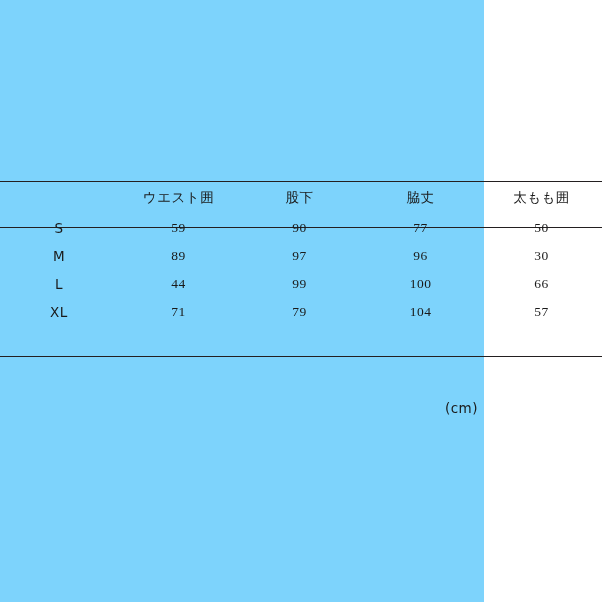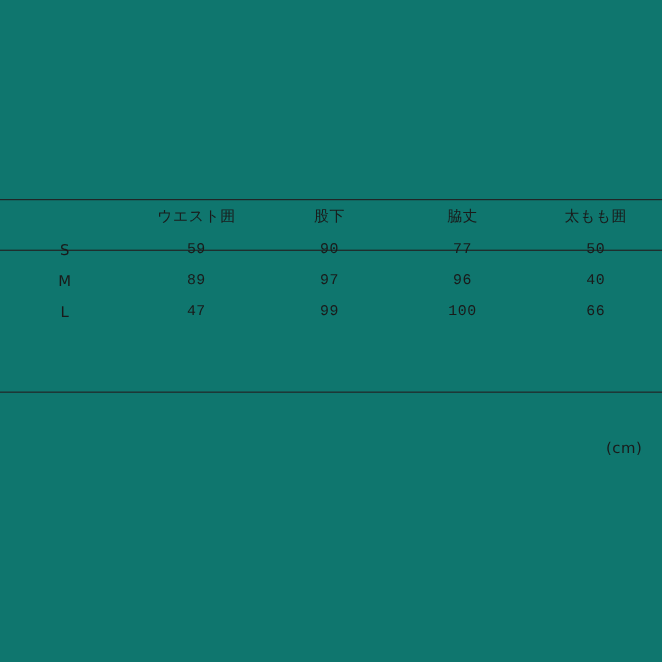--- a/index.html
+++ b/index.html
@@ -8,23 +8,23 @@
   }
   body {
     width: 602px;
     height: 602px;
     background: #ffffff;
     font-family: "DejaVu Sans", "Liberation Sans", sans-serif;
     overflow: hidden;
   }
   .page {
     position: relative;
-    width: 602px;
+    width: 484px;
     height: 602px;
-    background: #0f766e;
+    background: #7dd3fc;
   }
   
   .table-wrap {
     position: absolute;
     left: 0;
     top: 180px;
     width: 602px;
   }
   table.size-table {
     width: 602px;
@@ -58,28 +58,28 @@
     left: 0;
     width: 602px;
     height: 1px;
     background: #231f20;
   }
   .rule.top    { top: 181px; }
   .rule.mid    { top: 227px; }
   .rule.bottom { top: 356px; }
   .unit {
     position: absolute;
-    right: 18px;
+    right: 6px;
     top: 400px;
     font-size: 13.5px;
     color: #1a1a1a;
     letter-spacing: 0.5px;
   }
   .num {
-    font-family: Liberation Mono, monospace;
+    font-family: Liberation Serif, serif;
   }
 </style>
 </head>
 <body>
 
 <div class="page">
 
   <div class="rule top"></div>
   <div class="rule mid"></div>
   <div class="rule bottom"></div>
@@ -108,28 +108,35 @@
           <td class="num">59</td>
           <td class="num">90</td>
           <td class="num">77</td>
           <td class="num">50</td>
         </tr>
         <tr>
           <td>M</td>
           <td class="num">89</td>
           <td class="num">97</td>
           <td class="num">96</td>
-          <td class="num">40</td>
+          <td class="num">30</td>
         </tr>
         <tr>
           <td>L</td>
-          <td class="num">47</td>
+          <td class="num">44</td>
           <td class="num">99</td>
           <td class="num">100</td>
           <td class="num">66</td>
+        </tr>
+        <tr>
+          <td>XL</td>
+          <td class="num">71</td>
+          <td class="num">79</td>
+          <td class="num">104</td>
+          <td class="num">57</td>
         </tr>
       </tbody>
     </table>
   </div>
 
   <div class="unit">(cm)</div>
 
 </div>
 
 </body></html>

